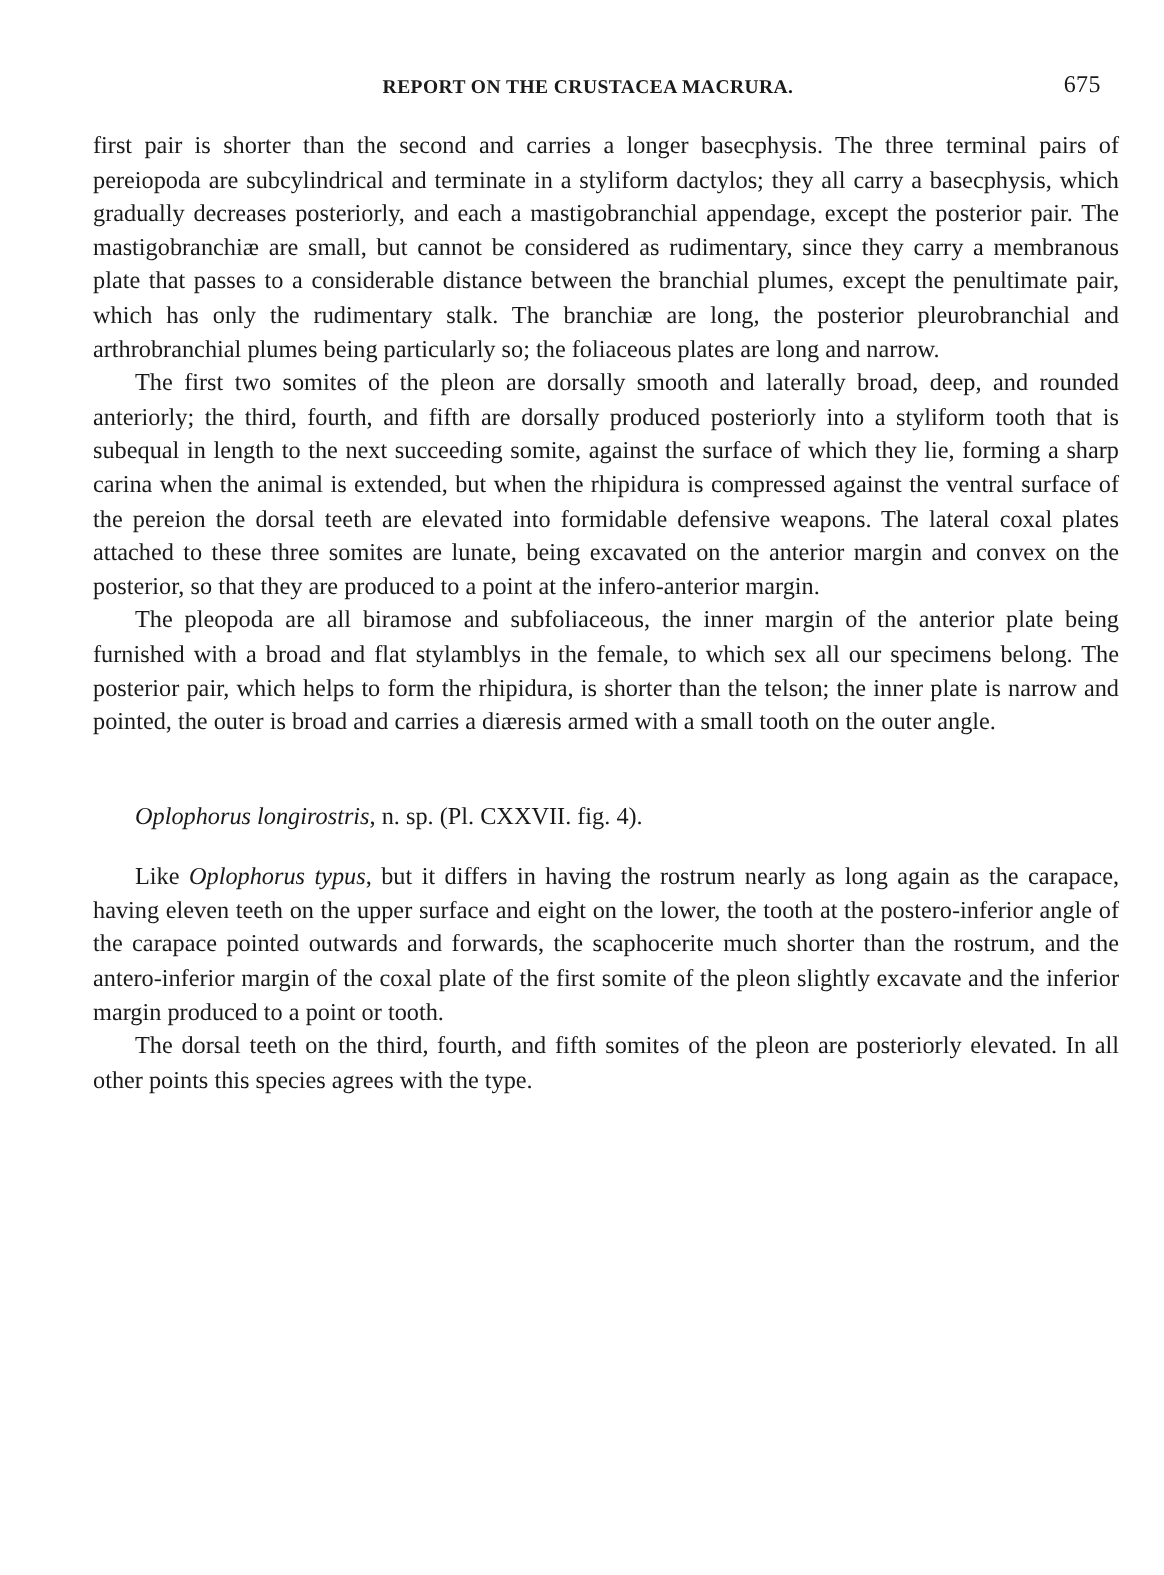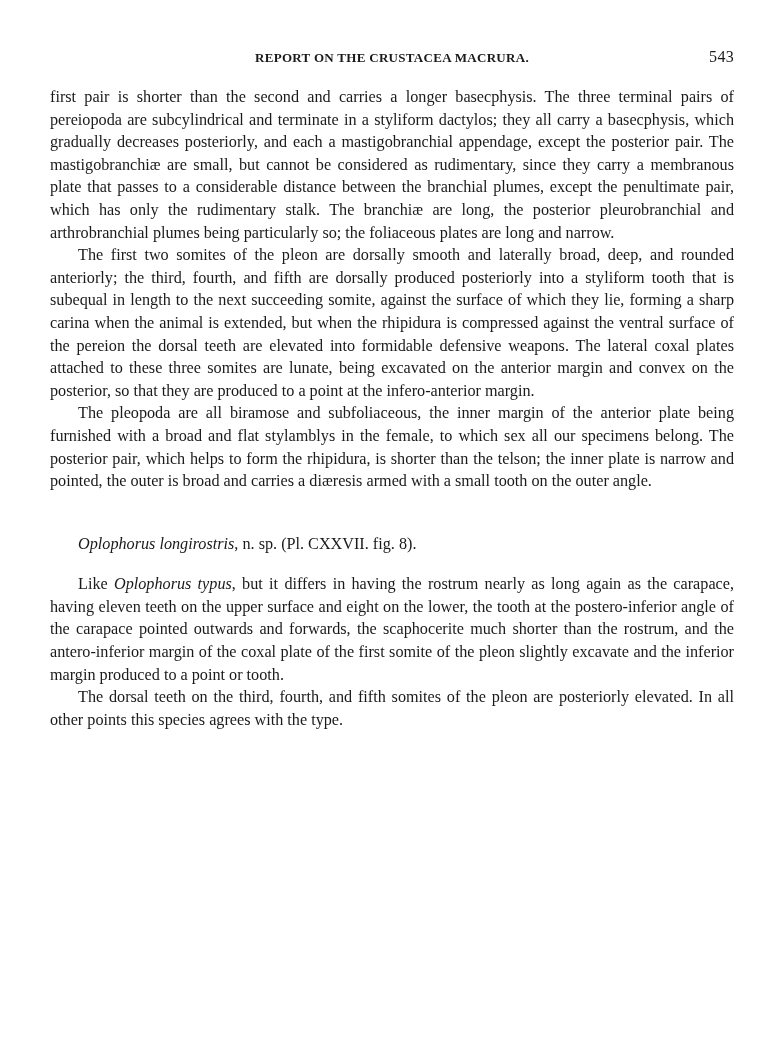--- a/index.html
+++ b/index.html
@@ -3,47 +3,47 @@
 <meta charset="utf-8">
 <style>
   html, body { margin: 0; padding: 0; background: #ffffff; }
   body { width: 776px; height: 1050px; position: relative; overflow: hidden;
          font-family: "Liberation Serif", "DejaVu Serif", serif; color: #1a1a1a; }
   .page { position: absolute; left: 50px; top: 0; width: 684px; }
   .running-head { position: absolute; top: 48px; left: 0; width: 684px; height: 22px;
                   font-size: 13px; letter-spacing: 0.3px; }
   .running-title { position: absolute; left: 0; right: 0; text-align: center; top: 2px; font-weight: bold; }
   .page-number { position: absolute; right: 0; top: 0; font-size: 16px; }
-  .body { position: absolute; top: 86px; left: 0; width: 684px; }
+  .body { position: absolute; top: 86px; left: 12px; width: 684px; }
   p { margin: 0; font-size: 16.2px; line-height: 22.6px; text-align: justify;
       text-indent: 0; hyphens: manual; }
   p.indent { text-indent: 28px; }
   .sp-gap { height: 40px; }
   .species-heading { font-size: 16.2px; line-height: 22.6px; text-indent: 28px; margin: 0; }
   .gap-small { height: 18px; }
   em, i { font-style: italic; }
 </style>
 </head>
 <body>
 
 <div class="page">
 
   <div class="running-head">
     <span class="running-title">REPORT ON THE CRUSTACEA MACRURA.</span>
-    <span class="page-number">543</span>
+    <span class="page-number">675</span>
   </div>
 
   <div class="body">
     <p>first pair is shorter than the second and carries a longer basecphysis. The three terminal pairs of pereiopoda are subcylindrical and terminate in a styliform dactylos; they all carry a basecphysis, which gradually decreases posteriorly, and each a mastigobranchial appendage, except the posterior pair. The mastigobranchiæ are small, but cannot be considered as rudimentary, since they carry a membranous plate that passes to a considerable distance between the branchial plumes, except the penultimate pair, which has only the rudimentary stalk. The branchiæ are long, the posterior pleurobranchial and arthrobranchial plumes being particularly so; the foliaceous plates are long and narrow.</p>
     <p class="indent">The first two somites of the pleon are dorsally smooth and laterally broad, deep, and rounded anteriorly; the third, fourth, and fifth are dorsally produced posteriorly into a styliform tooth that is subequal in length to the next succeeding somite, against the surface of which they lie, forming a sharp carina when the animal is extended, but when the rhipidura is compressed against the ventral surface of the pereion the dorsal teeth are elevated into formidable defensive weapons. The lateral coxal plates attached to these three somites are lunate, being excavated on the anterior margin and convex on the posterior, so that they are produced to a point at the infero-anterior margin.</p>
     <p class="indent">The pleopoda are all biramose and subfoliaceous, the inner margin of the anterior plate being furnished with a broad and flat stylamblys in the female, to which sex all our specimens belong. The posterior pair, which helps to form the rhipidura, is shorter than the telson; the inner plate is narrow and pointed, the outer is broad and carries a diæresis armed with a small tooth on the outer angle.</p>
 
     <div class="sp-gap"></div>
 
-    <p class="species-heading"><i>Oplophorus longirostris</i><span>, n. sp. (Pl. CXXVII. fig. 8).</span></p>
+    <p class="species-heading"><i>Oplophorus longirostris</i><span>, n. sp. (Pl. CXXVII. fig. 4).</span></p>
 
     <div class="gap-small"></div>
 
     <p class="indent"><span>Like </span><i>Oplophorus typus</i><span>, but it differs in having the rostrum nearly as long again as the carapace, having eleven teeth on the upper surface and eight on the lower, the tooth at the postero-inferior angle of the carapace pointed outwards and forwards, the scaphocerite much shorter than the rostrum, and the antero-inferior margin of the coxal plate of the first somite of the pleon slightly excavate and the inferior margin produced to a point or tooth.</span></p>
     <p class="indent">The dorsal teeth on the third, fourth, and fifth somites of the pleon are posteriorly elevated. In all other points this species agrees with the type.</p>
   </div>
 
 </div>
 
 </body></html>

